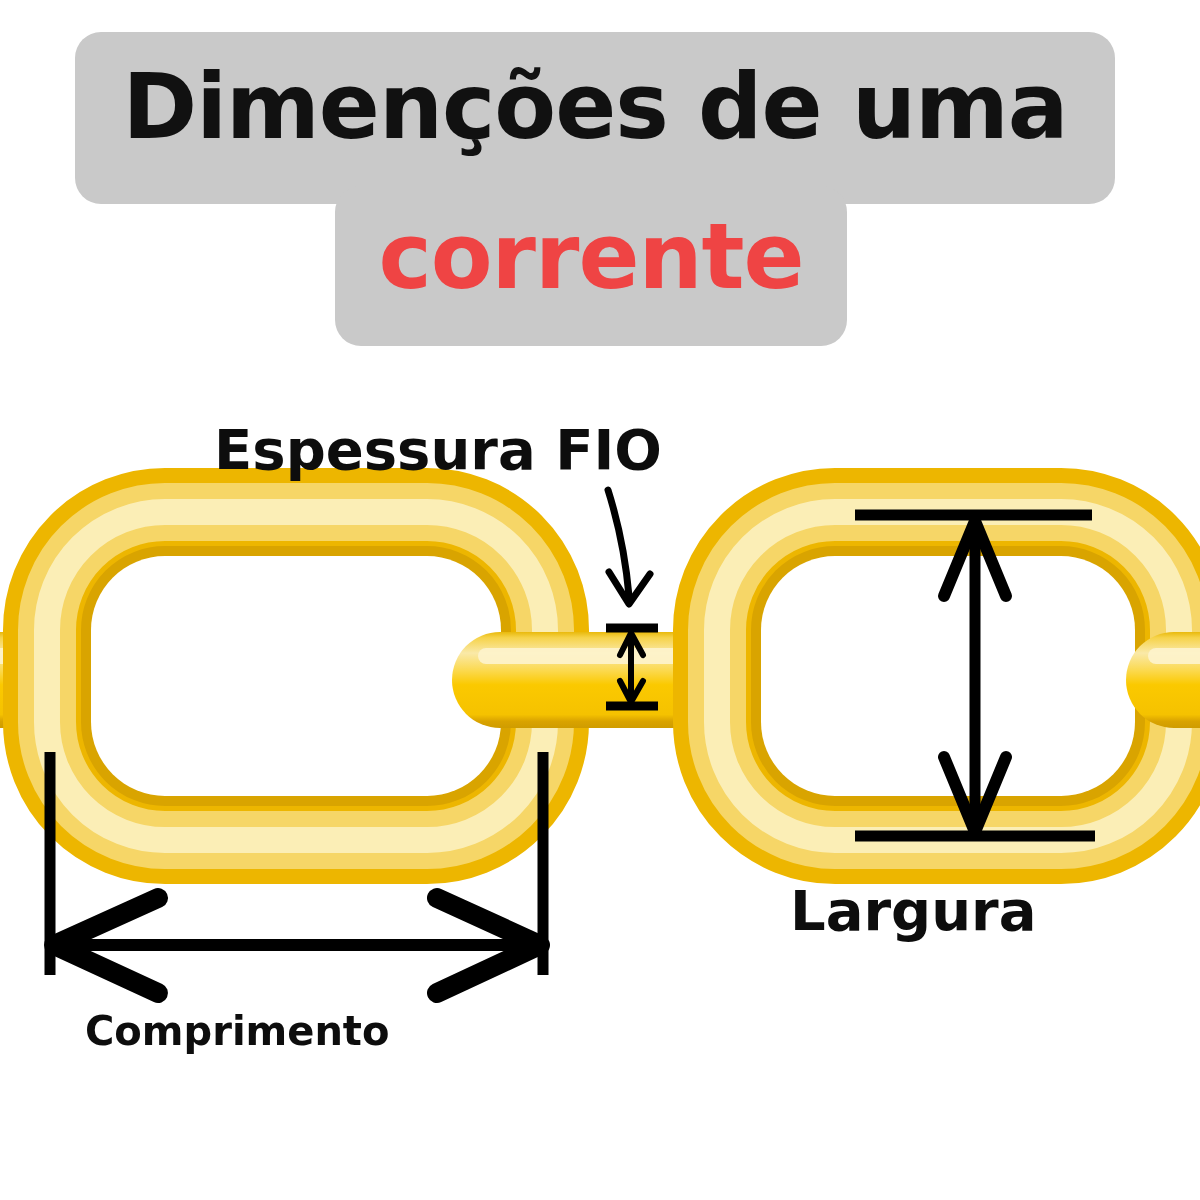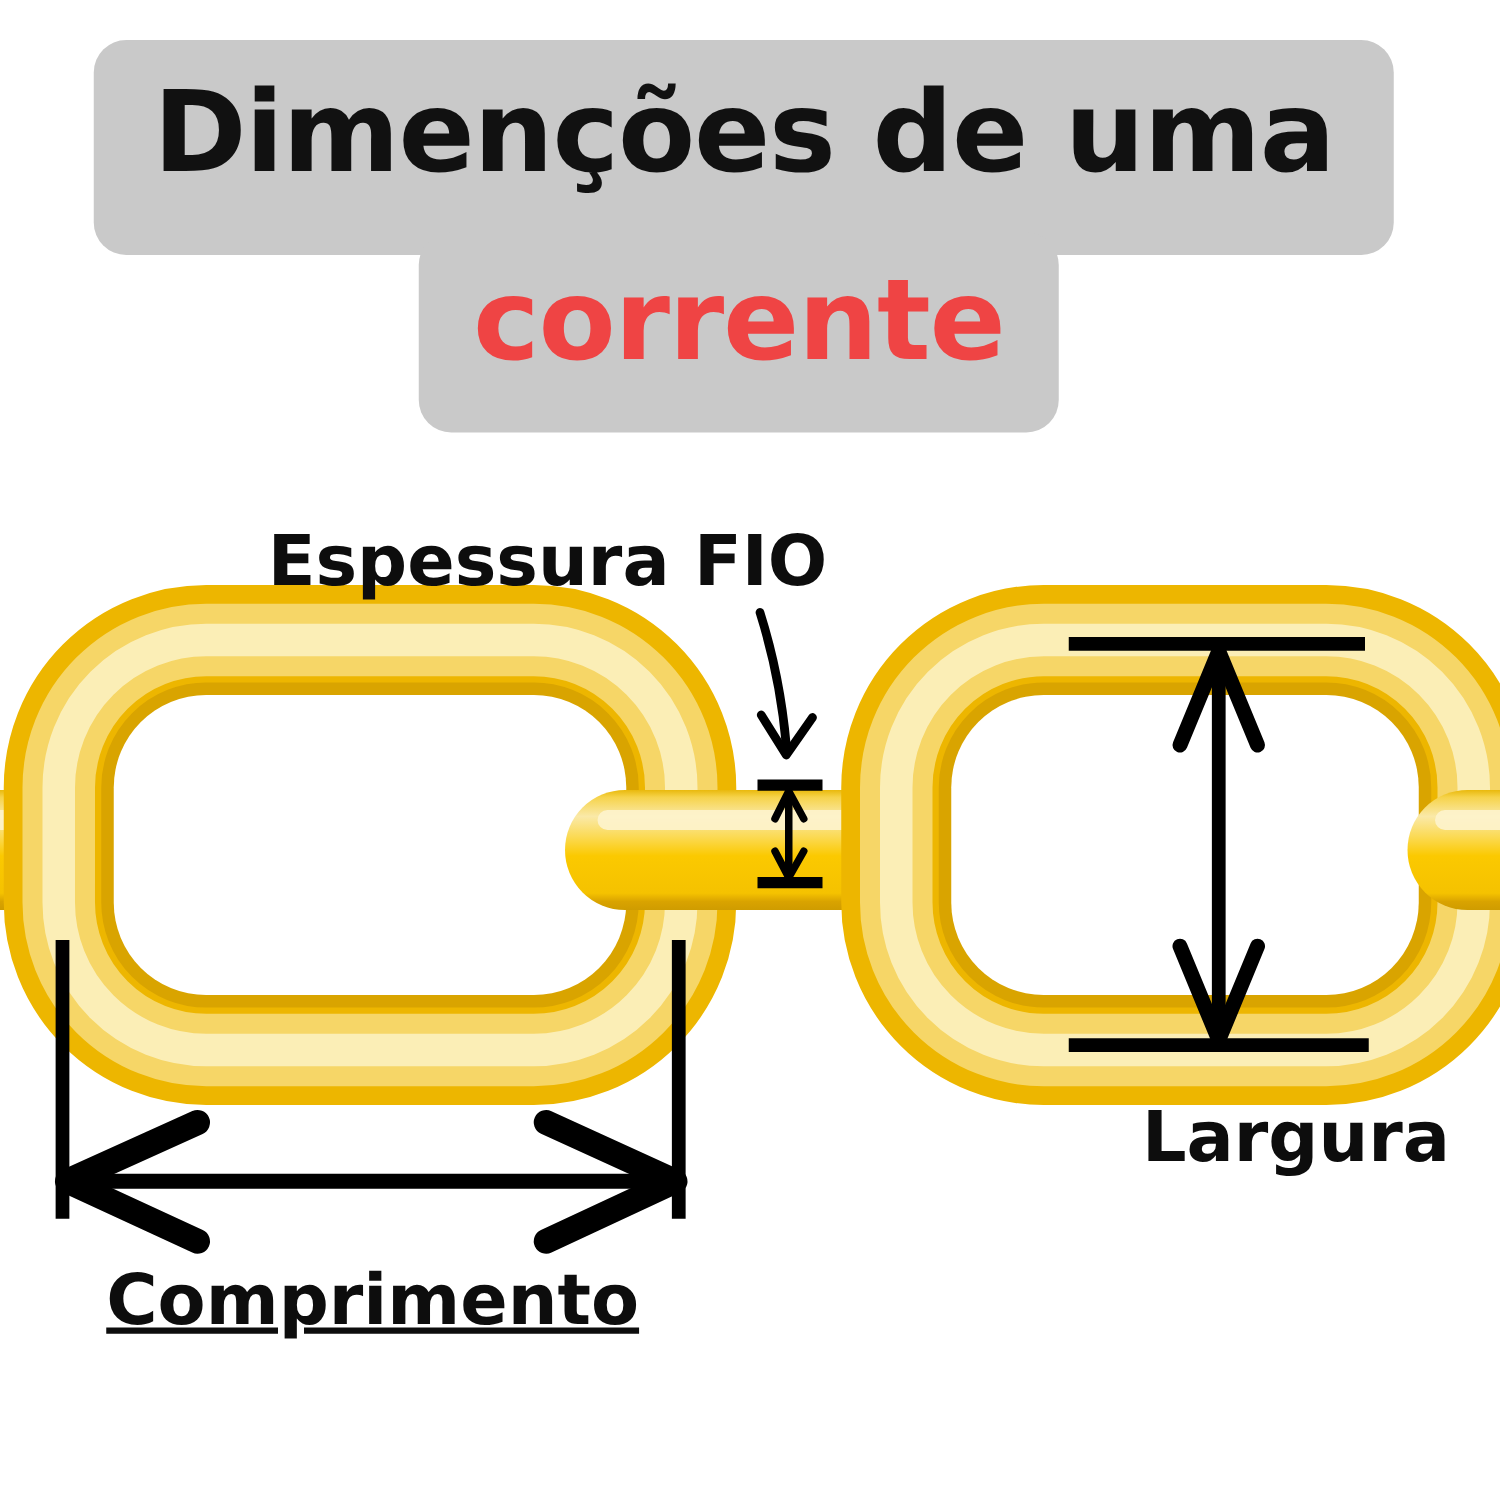--- a/index.html
+++ b/index.html
@@ -95,30 +95,29 @@
     top: 417px;
     width: 1200px;
     text-align: center;
     font-size: 56px;
     transform: translateX(-162px);
   }
   .label-largura {
     left: 790px;
     top: 878px;
     width: 370px;
-    text-align: right;
+    text-align: left;
     font-size: 56px;
   }
   .label-comprimento {
     left: 85px;
     top: 1008px;
     width: 430px;
     text-align: left;
-    font-size: 56px;
-    text-decoration: underline;
+    font-size: 40px;
   }
 </style>
 </head>
 <body>
 
 <div id="stage">
 
   <svg id="diagram-svg" viewBox="0 0 1200 1200">
     <defs>
 

